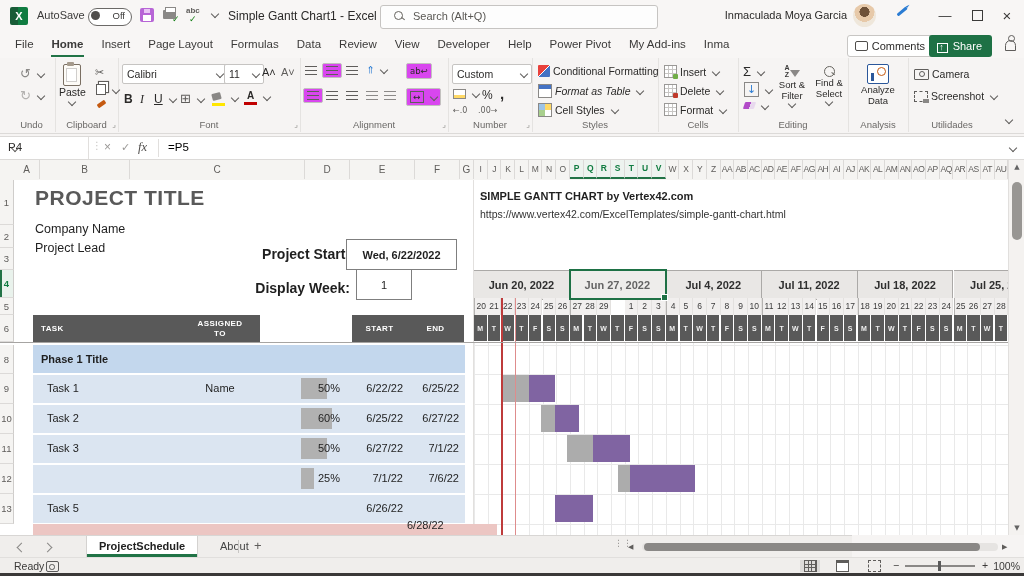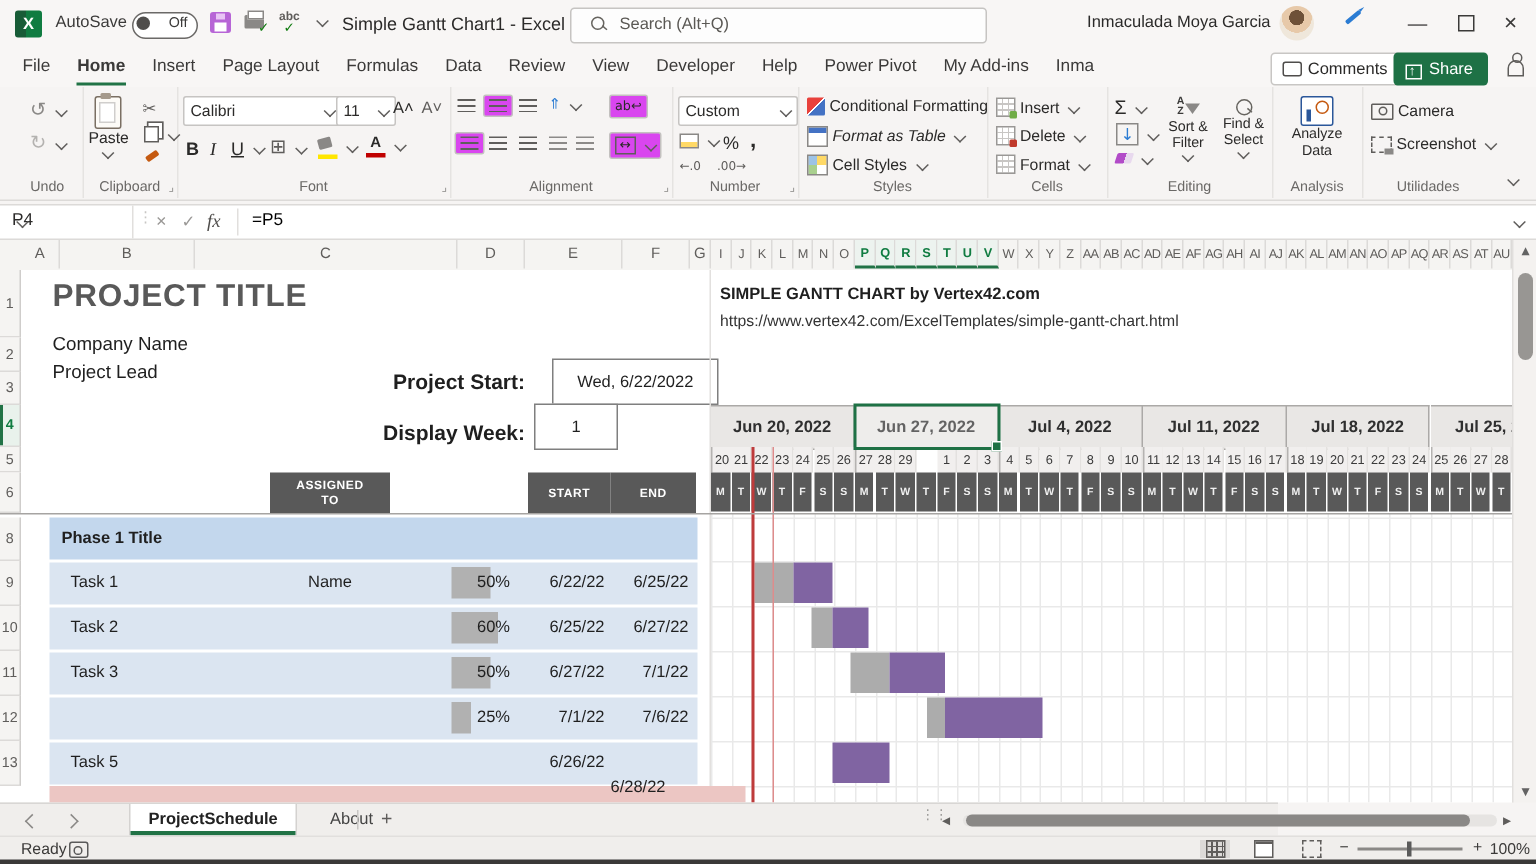--- a/index.html
+++ b/index.html
@@ -527,21 +527,21 @@
       <div class="chcell day" style="left: 980.9px; width: 12.7px;">AT</div>
       <div class="chcell day" style="left: 994.6px; width: 12.7px;">AU</div>
     </div>
 
   <div class="sheet" id="sheet">
     <div class="vfreeze"></div>
     <div class="ptitle">PROJECT TITLE</div>
     <div class="pline" style="top:42px;">Company Name</div>
     <div class="pline" style="top:61px;">Project Lead</div>
     <div class="plabel" style="left:230px;top:66px;">Project Start:</div>
-    <div class="pbox" style="left:368px;top:59px;width:109px;height:29px;">Wed, 6/22/2022</div>
+    <div class="pbox" style="left:346px;top:59px;width:109px;height:29px;font-weight:bold;">Wed, 6/22/2022</div>
     <div class="plabel" style="left:230px;top:100px;">Display Week:</div>
     <div class="pbox" style="left:356px;top:89px;width:54px;height:29px;">1</div>
     <div class="brand-t">SIMPLE GANTT CHART by Vertex42.com</div>
     <div class="brand-u">https://www.vertex42.com/ExcelTemplates/simple-gantt-chart.html</div>
     <div class="pinkrow"></div>
     <div class="freezeline"></div>
   <div class="rhcell" style="top: 0px; height: 44px;">1</div>
       <div class="rhcell" style="top: 45px; height: 22px;">2</div>
       <div class="rhcell" style="top: 68px; height: 21px;">3</div>
       <div class="rhcell selrow" style="top: 90px; height: 27px;">4</div>
@@ -679,20 +679,23 @@
       <div class="gline-v" style="left: 967.2px; top: 162px; height: 193px;"></div>
       <div class="gline-v" style="left: 980.9px; top: 162px; height: 193px;"></div>
       <div class="gline-v" style="left: 994.6px; top: 162px; height: 193px;"></div>
       <div class="gline-h" style="left: 474px; top: 165px; width: 534px;"></div>
       <div class="gline-h" style="left: 474px; top: 194px; width: 534px;"></div>
       <div class="gline-h" style="left: 474px; top: 224px; width: 534px;"></div>
       <div class="gline-h" style="left: 474px; top: 254px; width: 534px;"></div>
       <div class="gline-h" style="left: 474px; top: 284px; width: 534px;"></div>
       <div class="gline-h" style="left: 474px; top: 314px; width: 534px;"></div>
       <div class="gline-h" style="left: 474px; top: 344px; width: 534px;"></div>
+      <div class="thcell" style="left: 33px; width: 147px; justify-content: flex-start; padding: 0px 8px; box-sizing: border-box;">
+        <span style="">TASK</span>
+      </div>
       <div class="thcell" style="left: 180px; width: 80px; justify-content: center; padding: 0px; box-sizing: border-box;">
         <span style="width: 54px; text-align: center; line-height: 1.25;">ASSIGNED TO</span>
       </div>
       <div class="thcell" style="left: 352px; width: 55px; justify-content: center; padding: 0px; box-sizing: border-box;">
         <span style="">START</span>
       </div>
       <div class="thcell" style="left: 407px; width: 57px; justify-content: center; padding: 0px; box-sizing: border-box;">
         <span style="">END</span>
       </div>
       <div class="phase-row" style="top: 165px; height: 28px;">Phase 1 Title</div>

